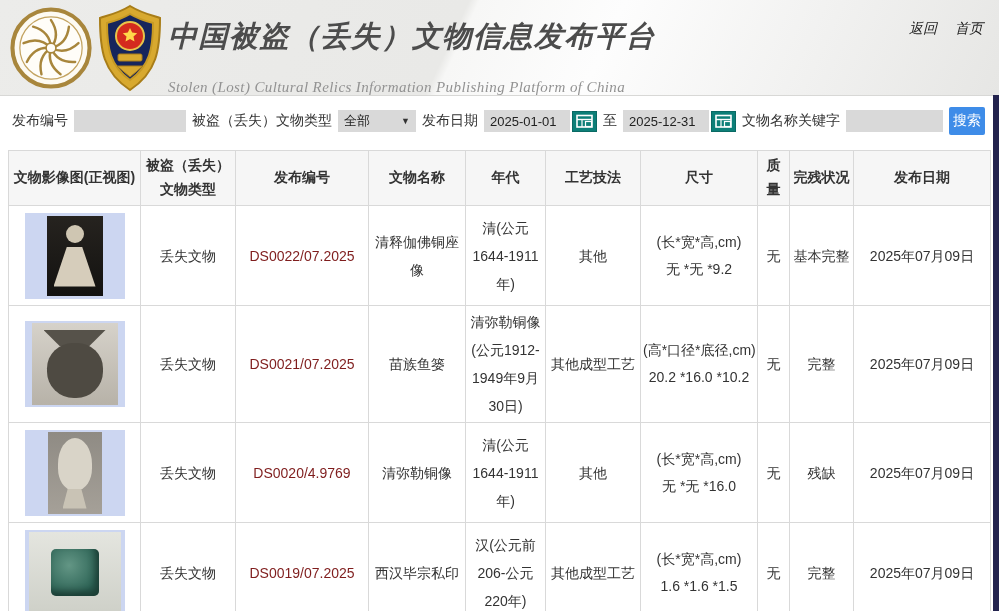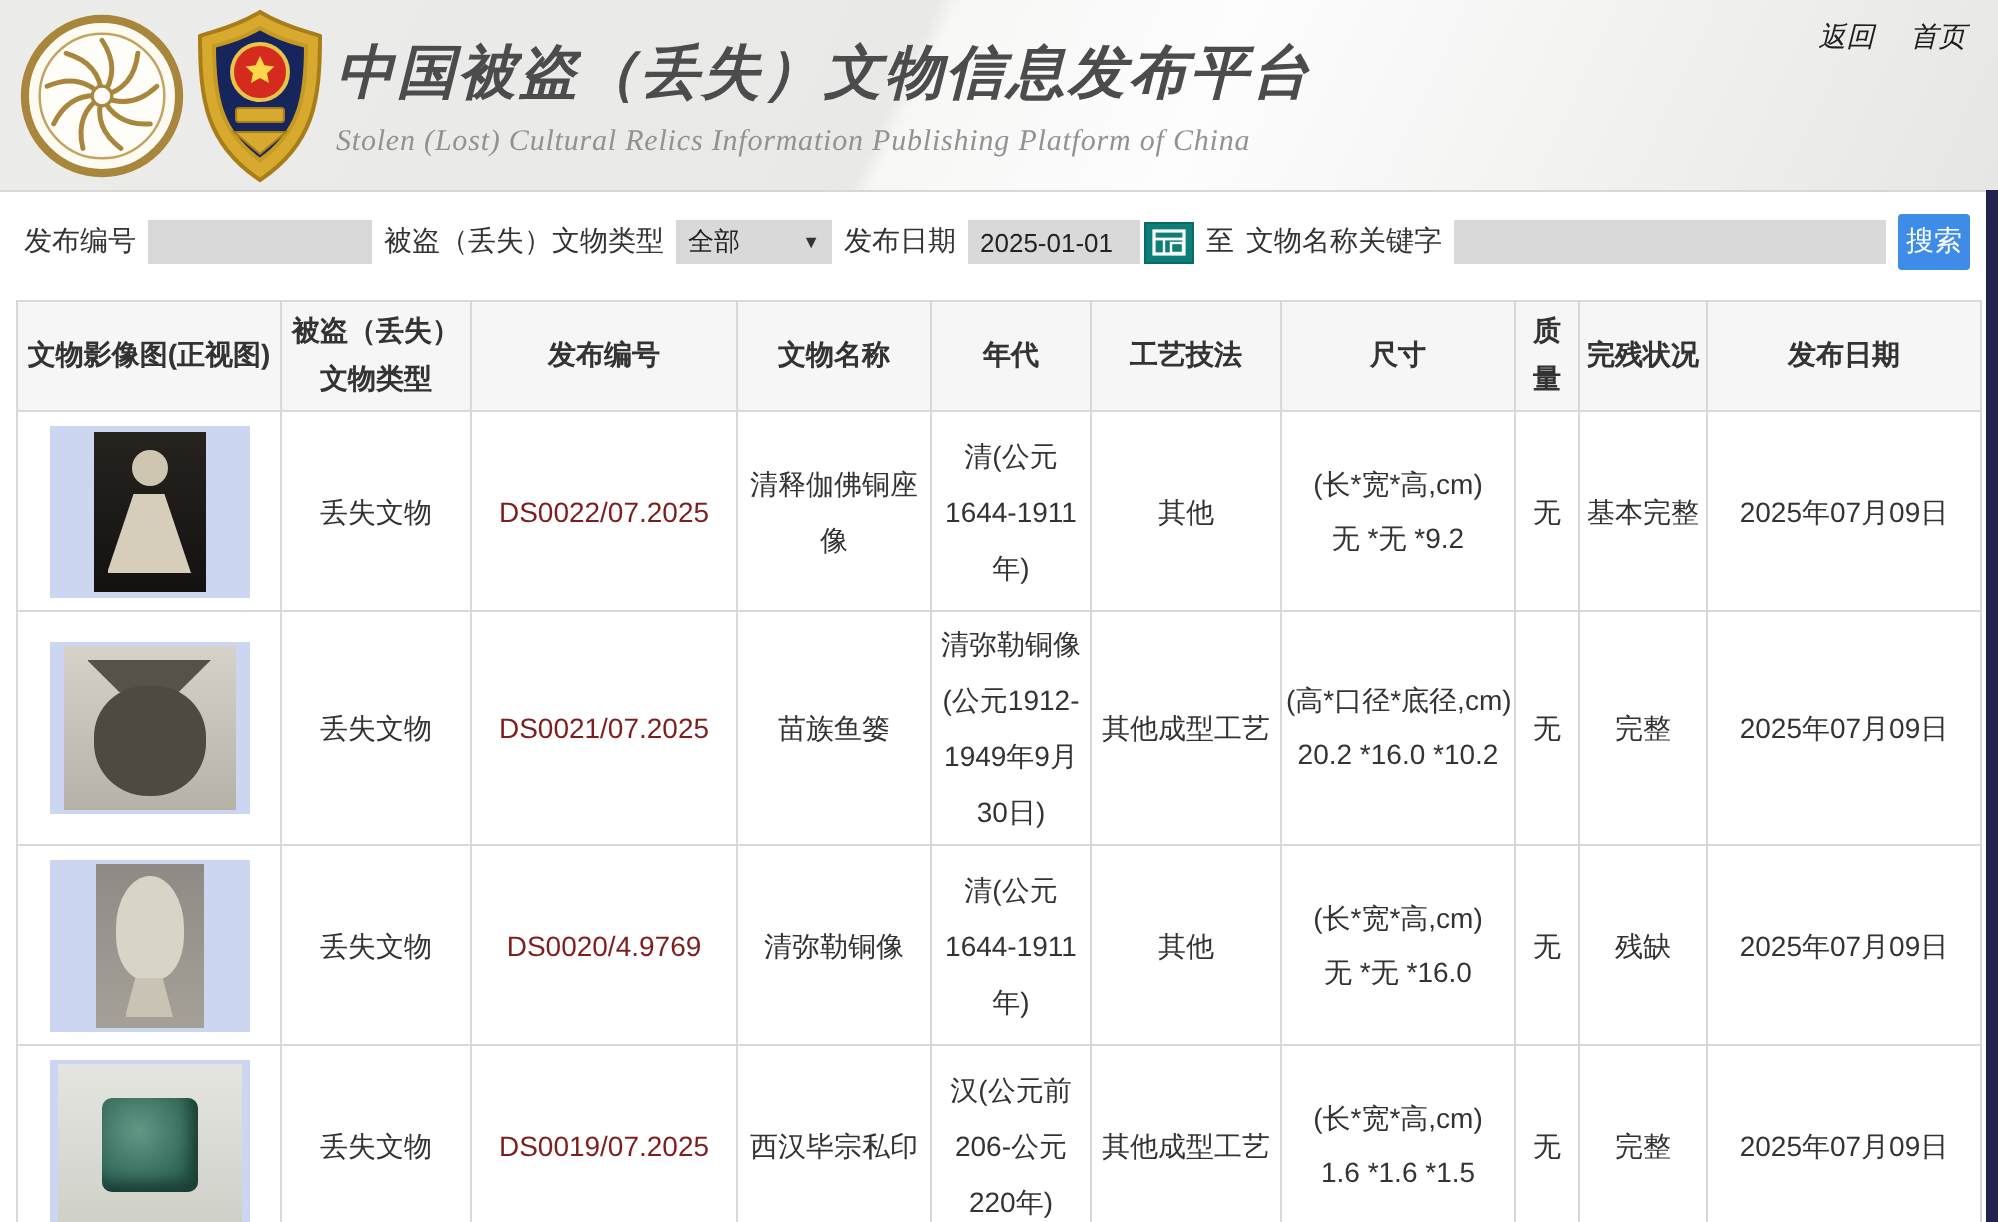--- a/index.html
+++ b/index.html
@@ -14,22 +14,22 @@
   .site-header {
     position:relative; height:96px;
     background:linear-gradient(115deg,#ececea 0%,#e9e9e7 45%,#f7f7f6 46%,#fdfdfd 60%,#e6e6e4 100%);
     border-bottom:1px solid #d8d8d6;
     font-style:italic;
   }
   .logo-heritage { position:absolute; left:10px; top:7px; }
   .logo-badge { position:absolute; left:97px; top:4px; }
   .titles { position:absolute; left:168px; top:17px; }
   .page-title { margin:0; font-size:29px; font-weight:bold; color:#4c4c4c; letter-spacing:1.5px; }
-  .subtitle { margin-top:6px; font-family:"Liberation Serif","DejaVu Serif",serif; font-size:15px; color:#929292; letter-spacing:.4px; }
-  .top-links { position:absolute; right:16px; top:10px; font-size:14px; }
+  .subtitle { margin-top:22px; font-family:"Liberation Serif","DejaVu Serif",serif; font-size:15px; color:#929292; letter-spacing:.4px; }
+  .top-links { position:absolute; right:16px; top:20px; font-size:14px; }
   .top-links a { color:#1d1d1d; text-decoration:none; margin-left:14px; cursor:pointer; }
 
   
   .search-bar {
     height:50px; display:flex; align-items:center;
     padding:0 14px 0 12px; gap:6px; font-size:14px; color:#333; background:#fff;
     white-space:nowrap;
   }
   .search-bar label { flex:0 0 auto; }
   .text-input {
@@ -166,20 +166,31 @@
     <span class="cal-btn">
       <svg width="17" height="14" viewBox="0 0 17 14">
         <rect x="1" y="1.5" width="15" height="11.5" fill="none" stroke="#fff" stroke-width="1.6"></rect>
         <line x1="1" y1="5.5" x2="16" y2="5.5" stroke="#fff" stroke-width="1.4"></line>
         <line x1="6" y1="5.5" x2="6" y2="13" stroke="#fff" stroke-width="1.2"></line>
         <rect x="9.5" y="7.5" width="6" height="5" fill="#0d7f78" stroke="#fff" stroke-width="1.2"></rect>
       </svg>
     </span>
   </div>
   <span>至</span>
+  <div class="date-field">
+    <input class="date-input" value="2025-12-31" style="">
+    <span class="cal-btn">
+      <svg width="17" height="14" viewBox="0 0 17 14">
+        <rect x="1" y="1.5" width="15" height="11.5" fill="none" stroke="#fff" stroke-width="1.6"></rect>
+        <line x1="1" y1="5.5" x2="16" y2="5.5" stroke="#fff" stroke-width="1.4"></line>
+        <line x1="6" y1="5.5" x2="6" y2="13" stroke="#fff" stroke-width="1.2"></line>
+        <rect x="9.5" y="7.5" width="6" height="5" fill="#0d7f78" stroke="#fff" stroke-width="1.2"></rect>
+      </svg>
+    </span>
+  </div>
   <label>文物名称关键字</label>
   <input class="text-input keyword-input" value="" style="">
   <button class="search-btn">搜索</button>
 </div>
 
 <table class="relics">
   <colgroup>
     <col style="width:132px">
       <col style="width:95px">
       <col style="width:133px">

